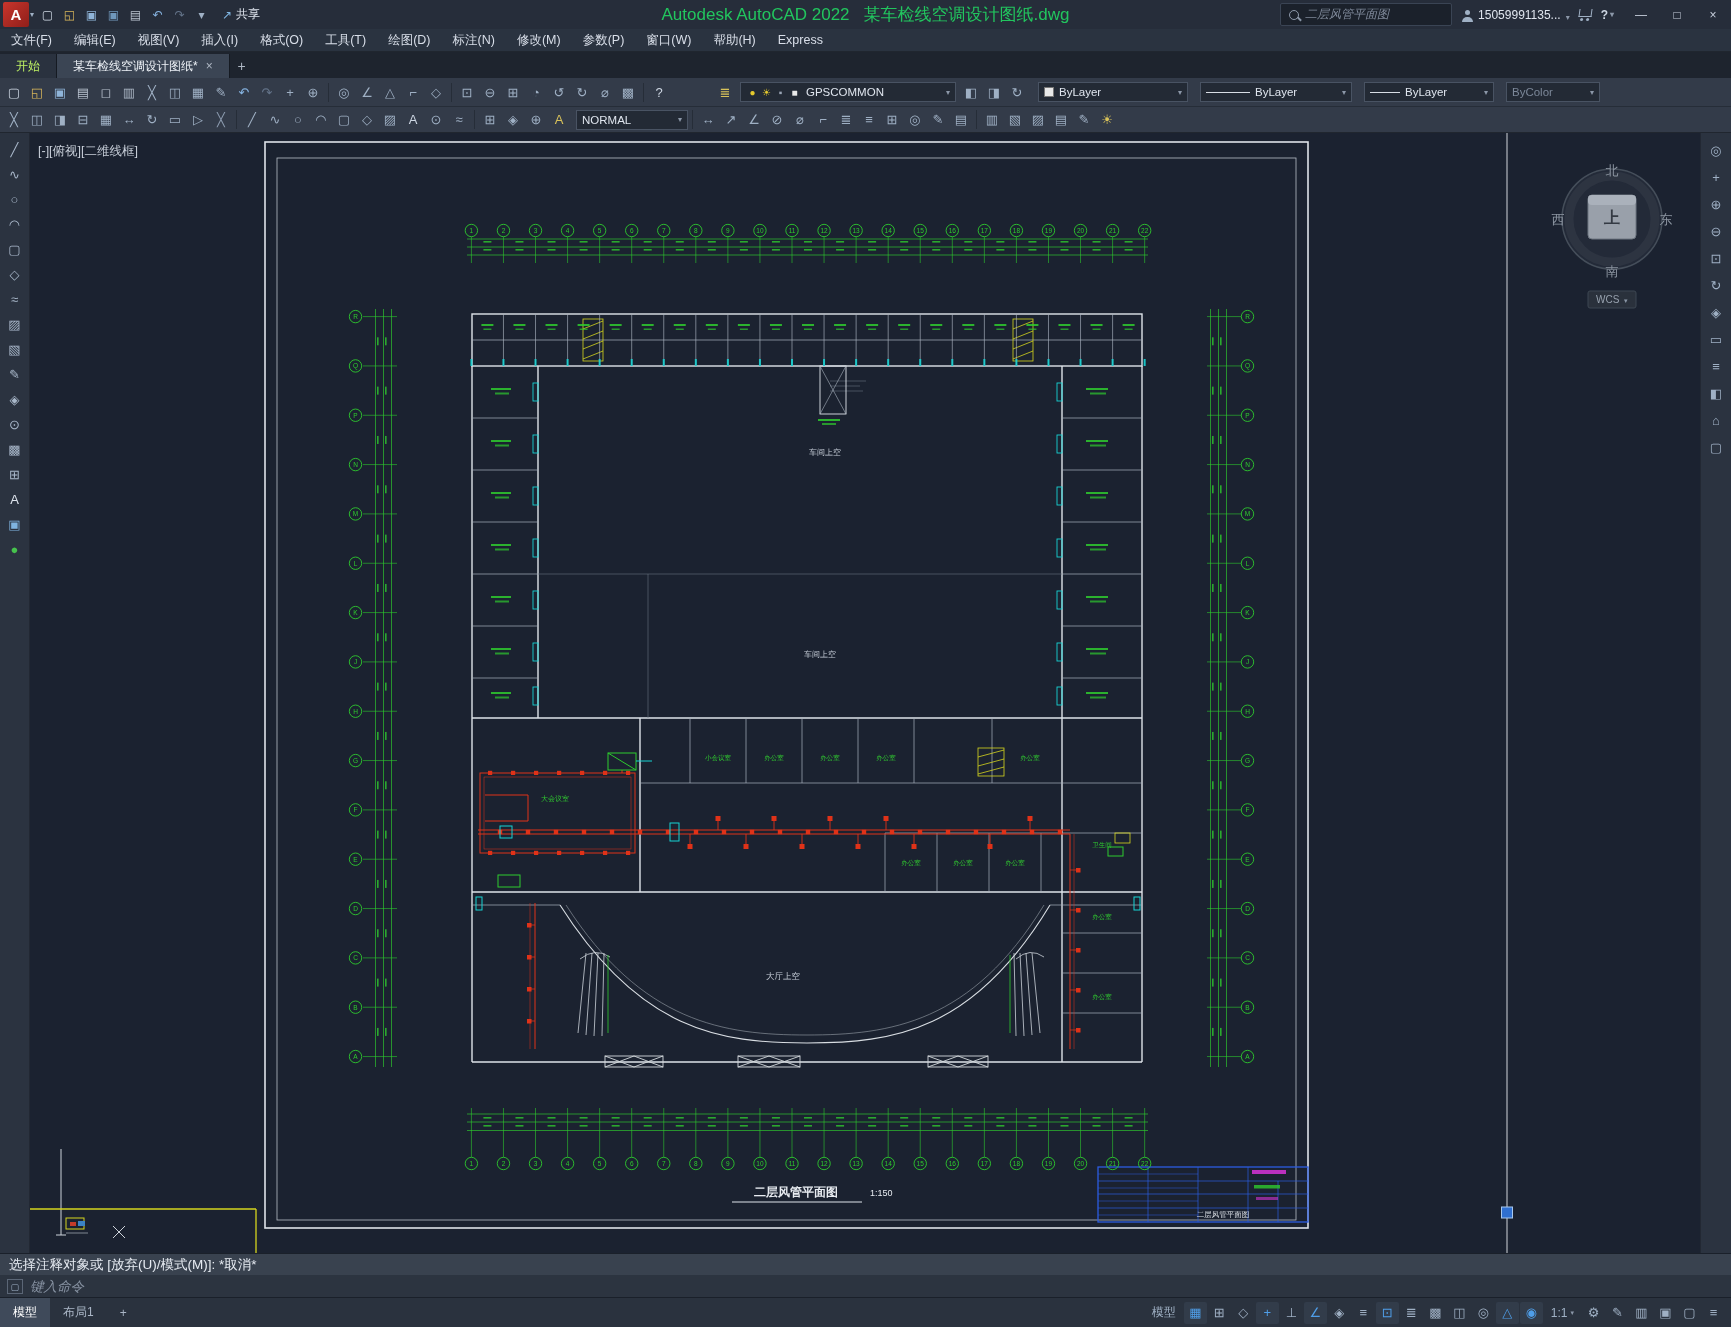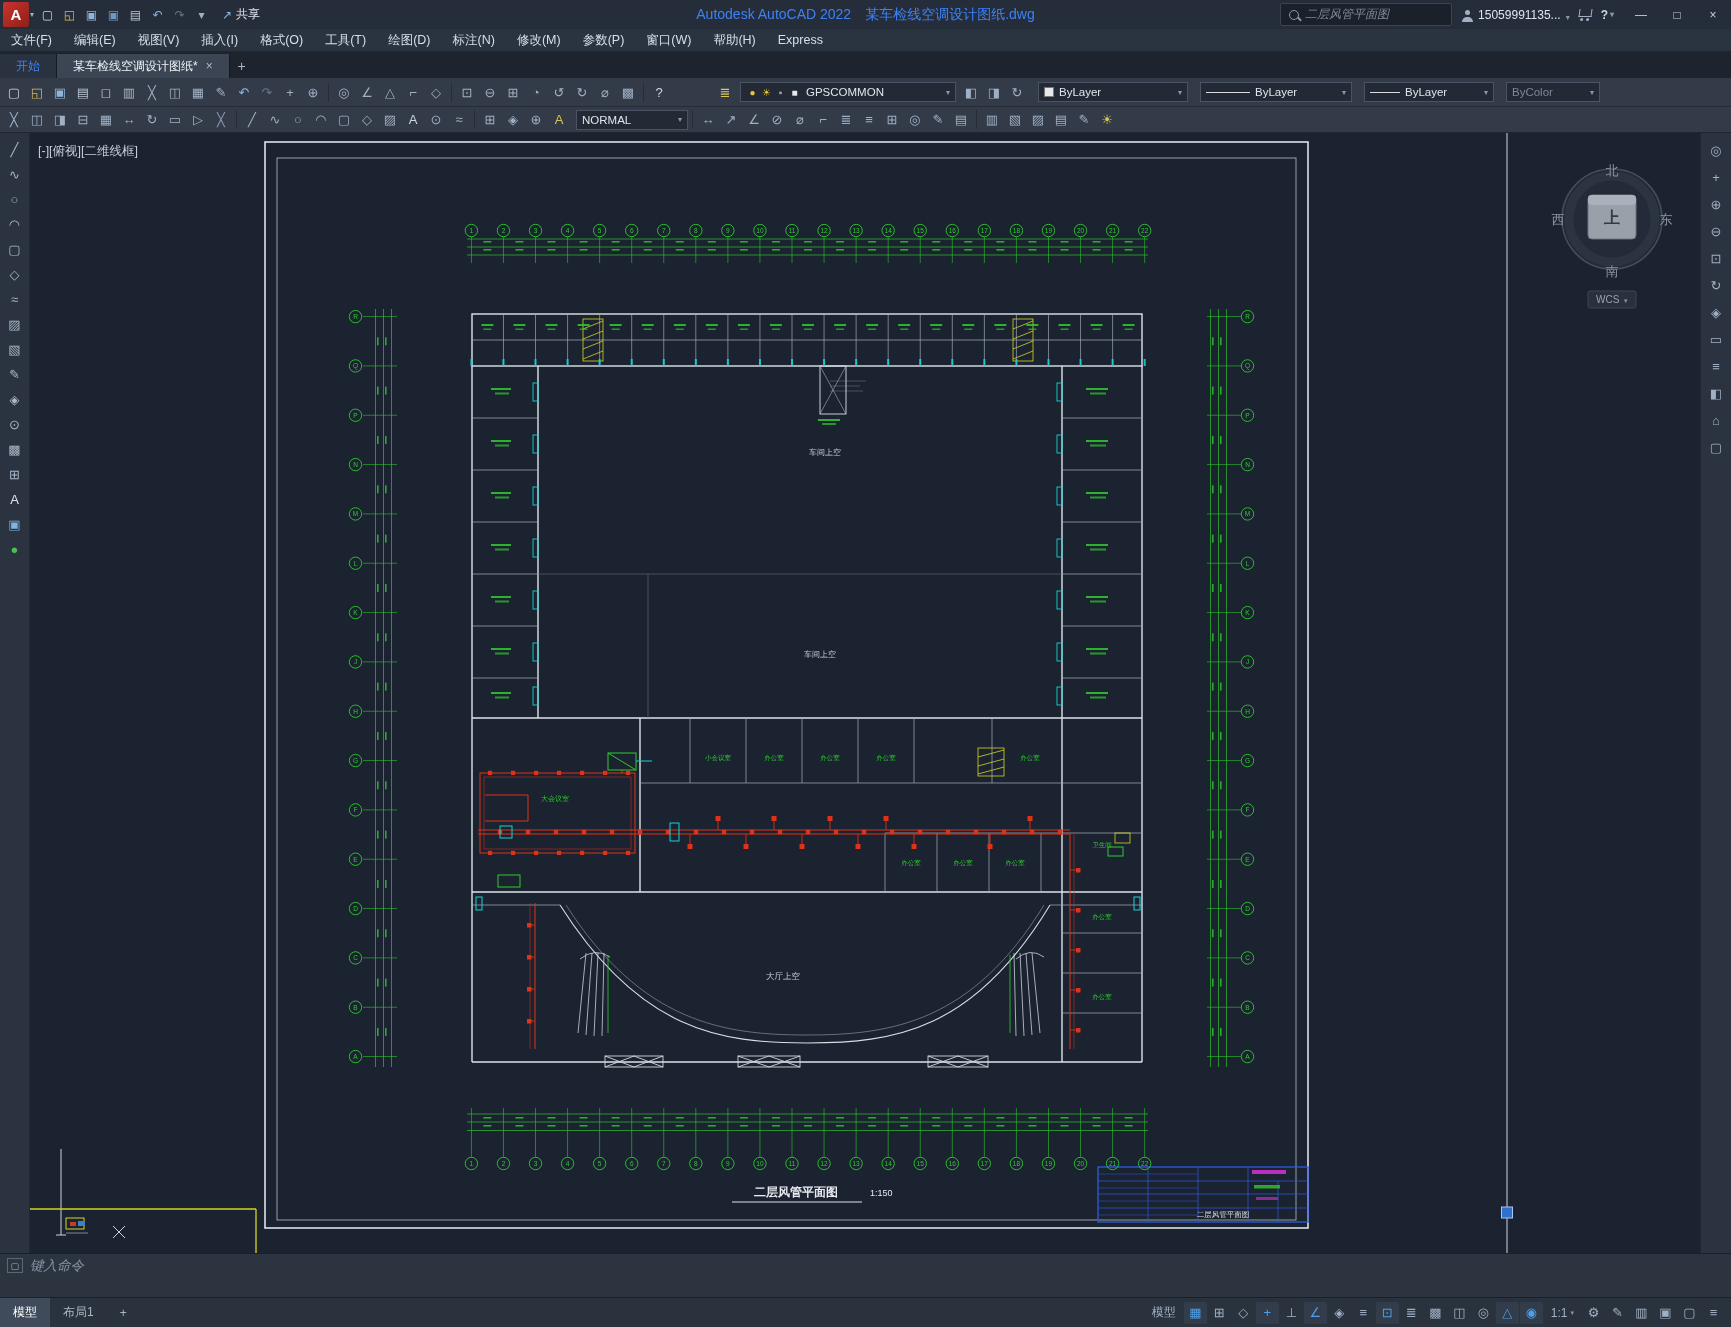--- a/index.html
+++ b/index.html
@@ -6,42 +6,42 @@
   html,body{width:1731px;height:1327px;overflow:hidden}
   body{font-family:"Liberation Sans",sans-serif;background:#1c232f;position:relative;color:#cfd6e2}
   
   .titlebar{position:absolute;top:0;left:0;right:0;height:29px;background:#262d3a;display:flex;align-items:center;font-size:12px;z-index:30}
   .logo{width:26px;height:25px;margin-left:3px;background:linear-gradient(135deg,#c8352c,#8f1f1a);color:#fff;font-weight:bold;font-size:15px;display:flex;align-items:center;justify-content:center;border-radius:2px}
   .logo-caret{font-size:8px;color:#9fb0c4;margin:0 3px 0 1px}
   .qat{display:flex;align-items:center;gap:1px}
   .tbtn{width:21px;height:21px;display:flex;align-items:center;justify-content:center;font-size:12px;border-radius:2px}
   .share{display:flex;align-items:center;gap:4px;margin-left:10px;color:#dfe5ee}
   .share-ic{color:#7fb4e0;font-size:12px}
-  .title-center{position:absolute;left:50%;transform:translateX(-50%);font-size:14px;color:#3b82f6;white-space:nowrap}
+  .title-center{position:absolute;left:50%;transform:translateX(-50%);font-size:17px;color:#22c55e;white-space:nowrap}
   .title-center .doc{margin-left:14px}
   .title-right{margin-left:auto;display:flex;align-items:center;gap:9px;height:100%}
   .searchbox{display:flex;align-items:center;gap:6px;background:#1b212b;border:1px solid #3a4454;border-radius:2px;padding:2px 8px;width:172px;color:#7e8899;font-style:italic;font-size:12px}
   .mag{width:10px;height:10px;border:1.5px solid #8b97a8;border-radius:50%;position:relative;flex:none}
   .mag::after{content:"";position:absolute;width:5px;height:1.5px;background:#8b97a8;transform:rotate(45deg);right:-4px;bottom:-1px}
   .acct{display:flex;align-items:flex-end;gap:5px;color:#dfe5ee}
   .person{width:12px;height:12px;position:relative}
   .person::before{content:"";position:absolute;width:5px;height:5px;border-radius:50%;background:#9fb0c4;left:3.5px;top:0}
   .person::after{content:"";position:absolute;width:11px;height:5px;border-radius:5px 5px 0 0;background:#9fb0c4;bottom:0;left:0.5px}
   .cart{width:13px;height:8px;border:1.5px solid #9fb0c4;border-top:none;position:relative;transform:skewX(-8deg);margin-top:-3px}
   .cart::after{content:"";position:absolute;width:3px;height:3px;border-radius:50%;background:#9fb0c4;bottom:-5px;left:1px;box-shadow:6px 0 0 #9fb0c4}
   .helpbtn{display:flex;align-items:center;gap:2px;font-weight:bold;color:#cdd6e2}
   .caret{font-size:8px;color:#8b97a8}
   .winbtns{display:flex;height:100%}
   .winbtn{width:36px;height:100%;display:flex;align-items:center;justify-content:center;font-size:12px;color:#c6cedb}
   
   .menubar{position:absolute;top:29px;left:0;right:0;height:23px;background:#2a3340;display:flex;align-items:center;font-size:12.5px;color:#d9dfe9;z-index:29;border-bottom:1px solid #20262f}
   .menu-item{padding:0 11px;height:100%;display:flex;align-items:center}
   
   .tabbar{position:absolute;top:52px;left:0;right:0;height:26px;background:#1e242e;display:flex;align-items:flex-end;z-index:28}
-  .file-tab{height:24px;padding:0 16px;font-size:12px;color:#3b82f6;background:#2a323f;display:flex;align-items:center;gap:8px;border-right:1px solid #151a22}
+  .file-tab{height:24px;padding:0 16px;font-size:12px;color:#bef264;background:#2a323f;display:flex;align-items:center;gap:8px;border-right:1px solid #151a22}
   .file-tab.active{background:#3b4554;color:#eef2f7}
   .tab-close{color:#aeb7c4;font-size:12px}
   .tab-add{width:24px;height:24px;display:flex;align-items:center;justify-content:center;color:#aeb7c4;font-size:14px}
   
   .toolbar{position:absolute;left:0;right:0;background:#333b49;display:flex;align-items:center;padding:0 3px;white-space:nowrap;overflow:hidden;z-index:27}
   #toolbar1{top:78px;height:29px;border-bottom:1px solid #262d38}
   #toolbar2{top:107px;height:26px;border-bottom:1px solid #20262f}
   .tgroup{display:flex;align-items:center;gap:1px}
   .ticon{width:22px;height:21px;display:flex;align-items:center;justify-content:center;font-size:13px;border-radius:2px;color:#9fb0c4}
   .tsep{width:1px;height:19px;background:#262d38;margin:0 4px;flex:none}
@@ -1147,20 +1147,23 @@
     <span class="pal-icon" style="color: rgb(159, 176, 196);">↻</span>
     <span class="pal-icon" style="color: rgb(159, 176, 196);">◈</span>
     <span class="pal-icon" style="color: rgb(159, 176, 196);">▭</span>
     <span class="pal-icon" style="color: rgb(159, 176, 196);">≡</span>
     <span class="pal-icon" style="color: rgb(159, 176, 196);">◧</span>
     <span class="pal-icon" style="color: rgb(159, 176, 196);">⌂</span>
     <span class="pal-icon" style="color: rgb(159, 176, 196);">▢</span>
   </div>
 
 <div class="command-area">
+  <div class="cmd-history">
+    <span>选择注释对象或 [放弃(U)/模式(M)]: *取消*</span>
+  </div>
   <div class="cmd-input">
     <span class="cmd-box">▢</span>
     <span>键入命令</span>
   </div>
 </div>
 
 <div class="statusbar">
   <div class="layout-tab active">模型</div>
   <div class="layout-tab">布局1</div>
   <div class="layout-tab">+</div>

